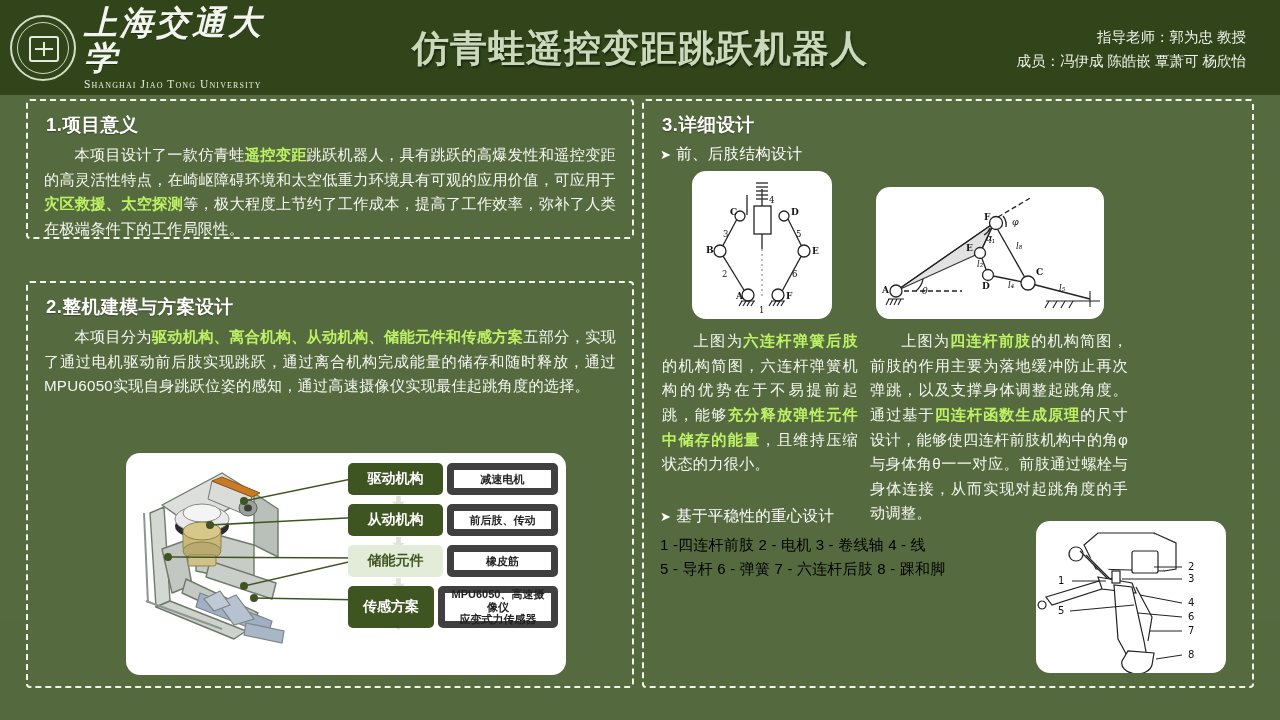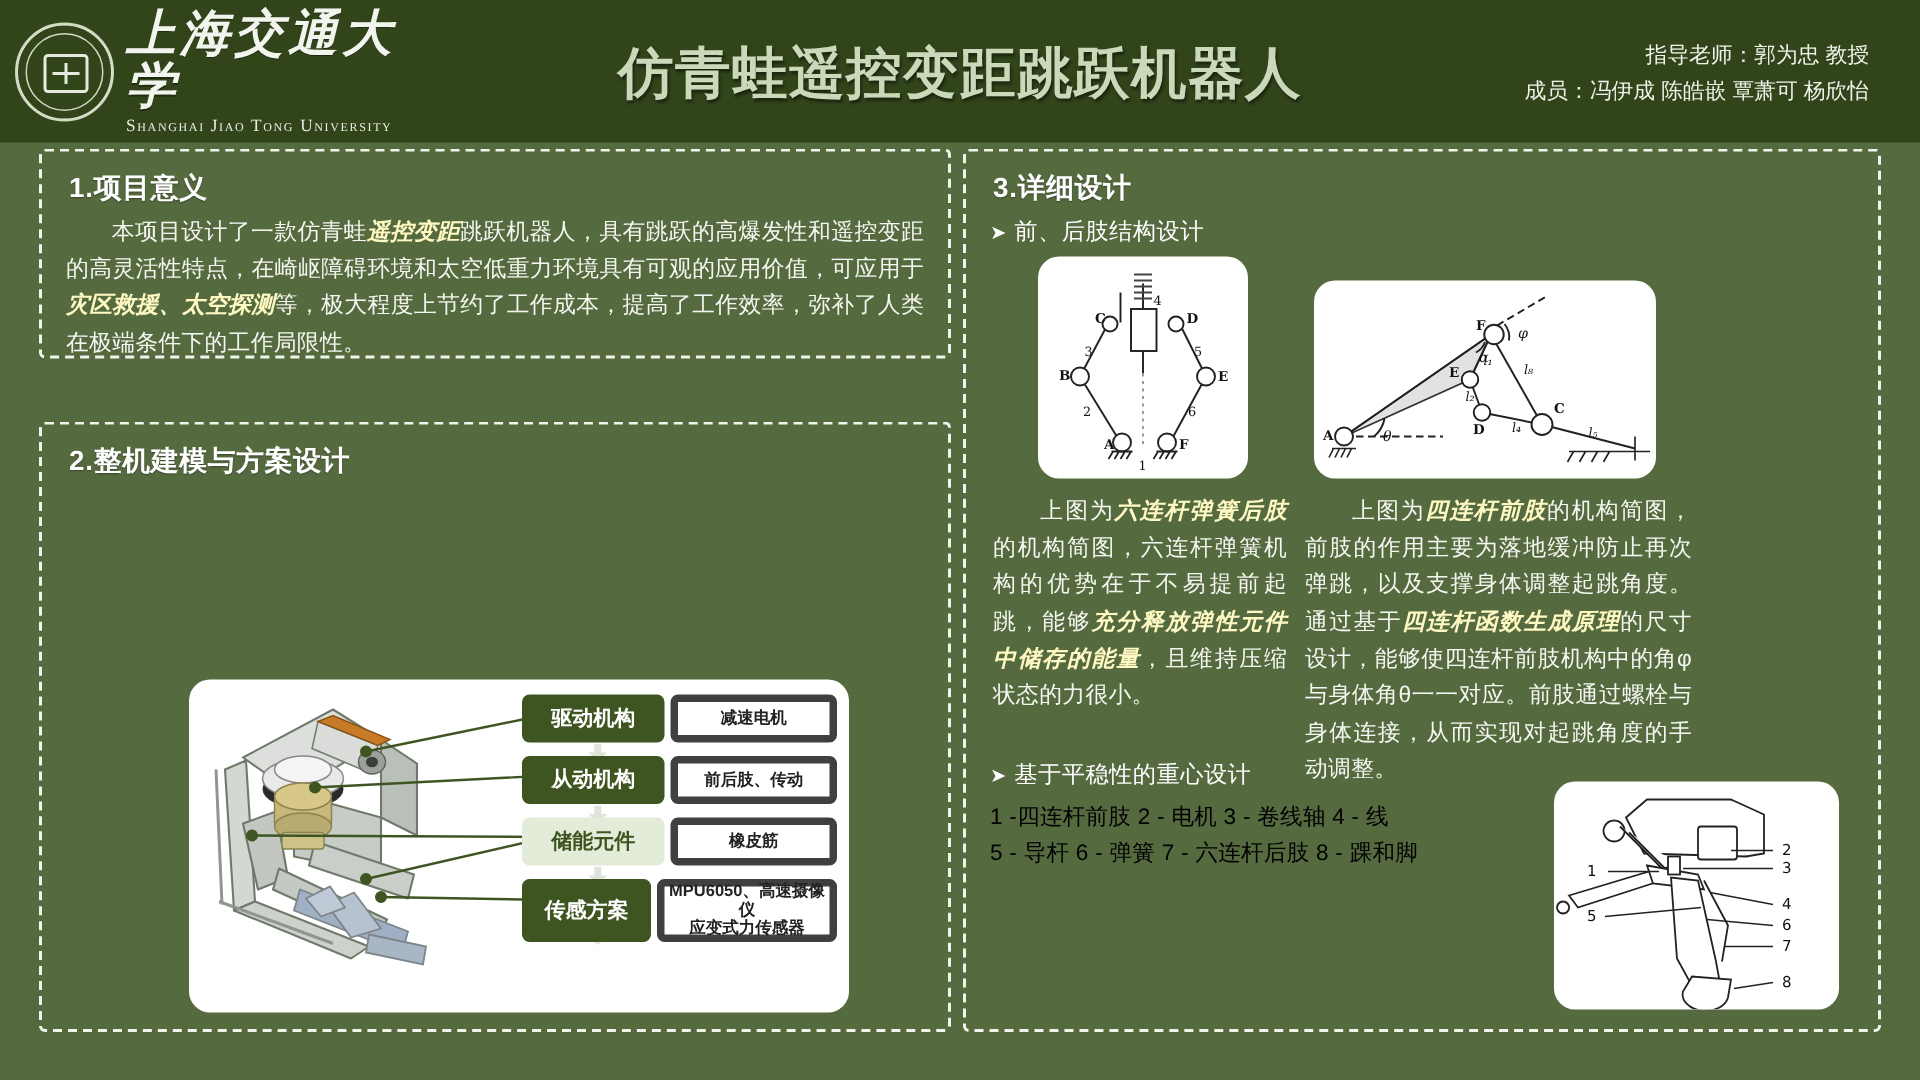--- a/index.html
+++ b/index.html
@@ -75,38 +75,38 @@
     font-size:18.5px;font-weight:700;color:#ffffff;
     margin:11px 0 0 18px;letter-spacing:.5px;
     text-shadow:0 1px 1px rgba(0,0,0,.35);
   }
   .body-text{
     margin:6px 16px 0 16px;
     font-size:15.2px;line-height:1.62;color:#f4f7ef;
     text-align:justify;letter-spacing:.2px;
   }
   .indent{display:inline-block;width:2em;}
-  .hl{color:#fef9c3;font-weight:700;font-style:italic;}
+  .hl{color:#bef264;font-weight:700;}
 
   
   .fig2{
     position:absolute;left:98px;top:170px;width:440px;height:222px;
     background:#ffffff;border-radius:14px;overflow:hidden;
   }
   .flow{position:absolute;left:222px;top:10px;width:210px;}
   .flow-row{position:relative;height:32px;margin-bottom:9px;display:flex;}
   .flow-key{
     width:95px;height:32px;border-radius:5px;display:flex;
     align-items:center;justify-content:center;
     font-size:14px;font-weight:700;box-sizing:border-box;
   }
   .k-dark{background:#3f5521;color:#ffffff;}
   .k-light{background:#e2ecd8;color:#3f5521;}
   .flow-val{
-    margin-left:4px;flex:1;height:32px;border:5px solid #404040;border-radius:5px;
+    margin-left:4px;flex:1;height:32px;border:7px solid #404040;border-radius:5px;
     background:#fff;display:flex;align-items:center;justify-content:center;
     font-size:11px;font-weight:700;color:#222;text-align:center;line-height:1.15;
     box-sizing:border-box;padding:0 2px;
   }
   .flow-row.last{height:42px;}
   .flow-row.last .flow-key{height:42px;width:86px;}
   .flow-row.last .flow-val{height:42px;}
   .arrow{
     position:absolute;left:44px;width:13px;height:11px;
     background:#f2f2f2;border:1px solid #9aa38e;
@@ -166,20 +166,21 @@
     </div>
   </div>
 
   <div class="panel" id="panel-1">
     <div class="sec-title">1.项目意义</div>
     <div class="body-text"><span class="indent"></span>本项目设计了一款仿青蛙<span class="hl">遥控变距</span>跳跃机器人，具有跳跃的高爆发性和遥控变距的高灵活性特点，在崎岖障碍环境和太空低重力环境具有可观的应用价值，可应用于<span class="hl">灾区救援、太空探测</span>等，极大程度上节约了工作成本，提高了工作效率，弥补了人类在极端条件下的工作局限性。</div>
   </div>
 
   <div class="panel" id="panel-2">
     <div class="sec-title">2.整机建模与方案设计</div>
+    <div class="body-text"><span class="indent"></span>本项目分为<span class="hl">驱动机构、离合机构、从动机构、储能元件和传感方案</span>五部分，实现了通过电机驱动前后肢实现跳跃，通过离合机构完成能量的储存和随时释放，通过MPU6050实现自身跳跃位姿的感知，通过高速摄像仪实现最佳起跳角度的选择。</div>
 
     <div class="fig2">
 
       <svg width="240" height="222" viewBox="0 0 240 222">
         <g stroke="#6e7a6a" fill="#cfd4cf" stroke-width="1.4" stroke-linejoin="round">
           <polygon points="36,52 96,20 128,40 70,76" fill="#dcdfdb"></polygon>
           <polygon points="128,40 152,56 152,104 128,92" fill="#b9bfb9"></polygon>
           <polygon points="70,76 128,92 128,130 70,118" fill="#c7ccc6"></polygon>
           <polygon points="24,60 38,54 44,148 30,154" fill="#d4d8d2"></polygon>
           <polygon points="30,154 44,148 120,178 108,186" fill="#cdd2cc"></polygon>

